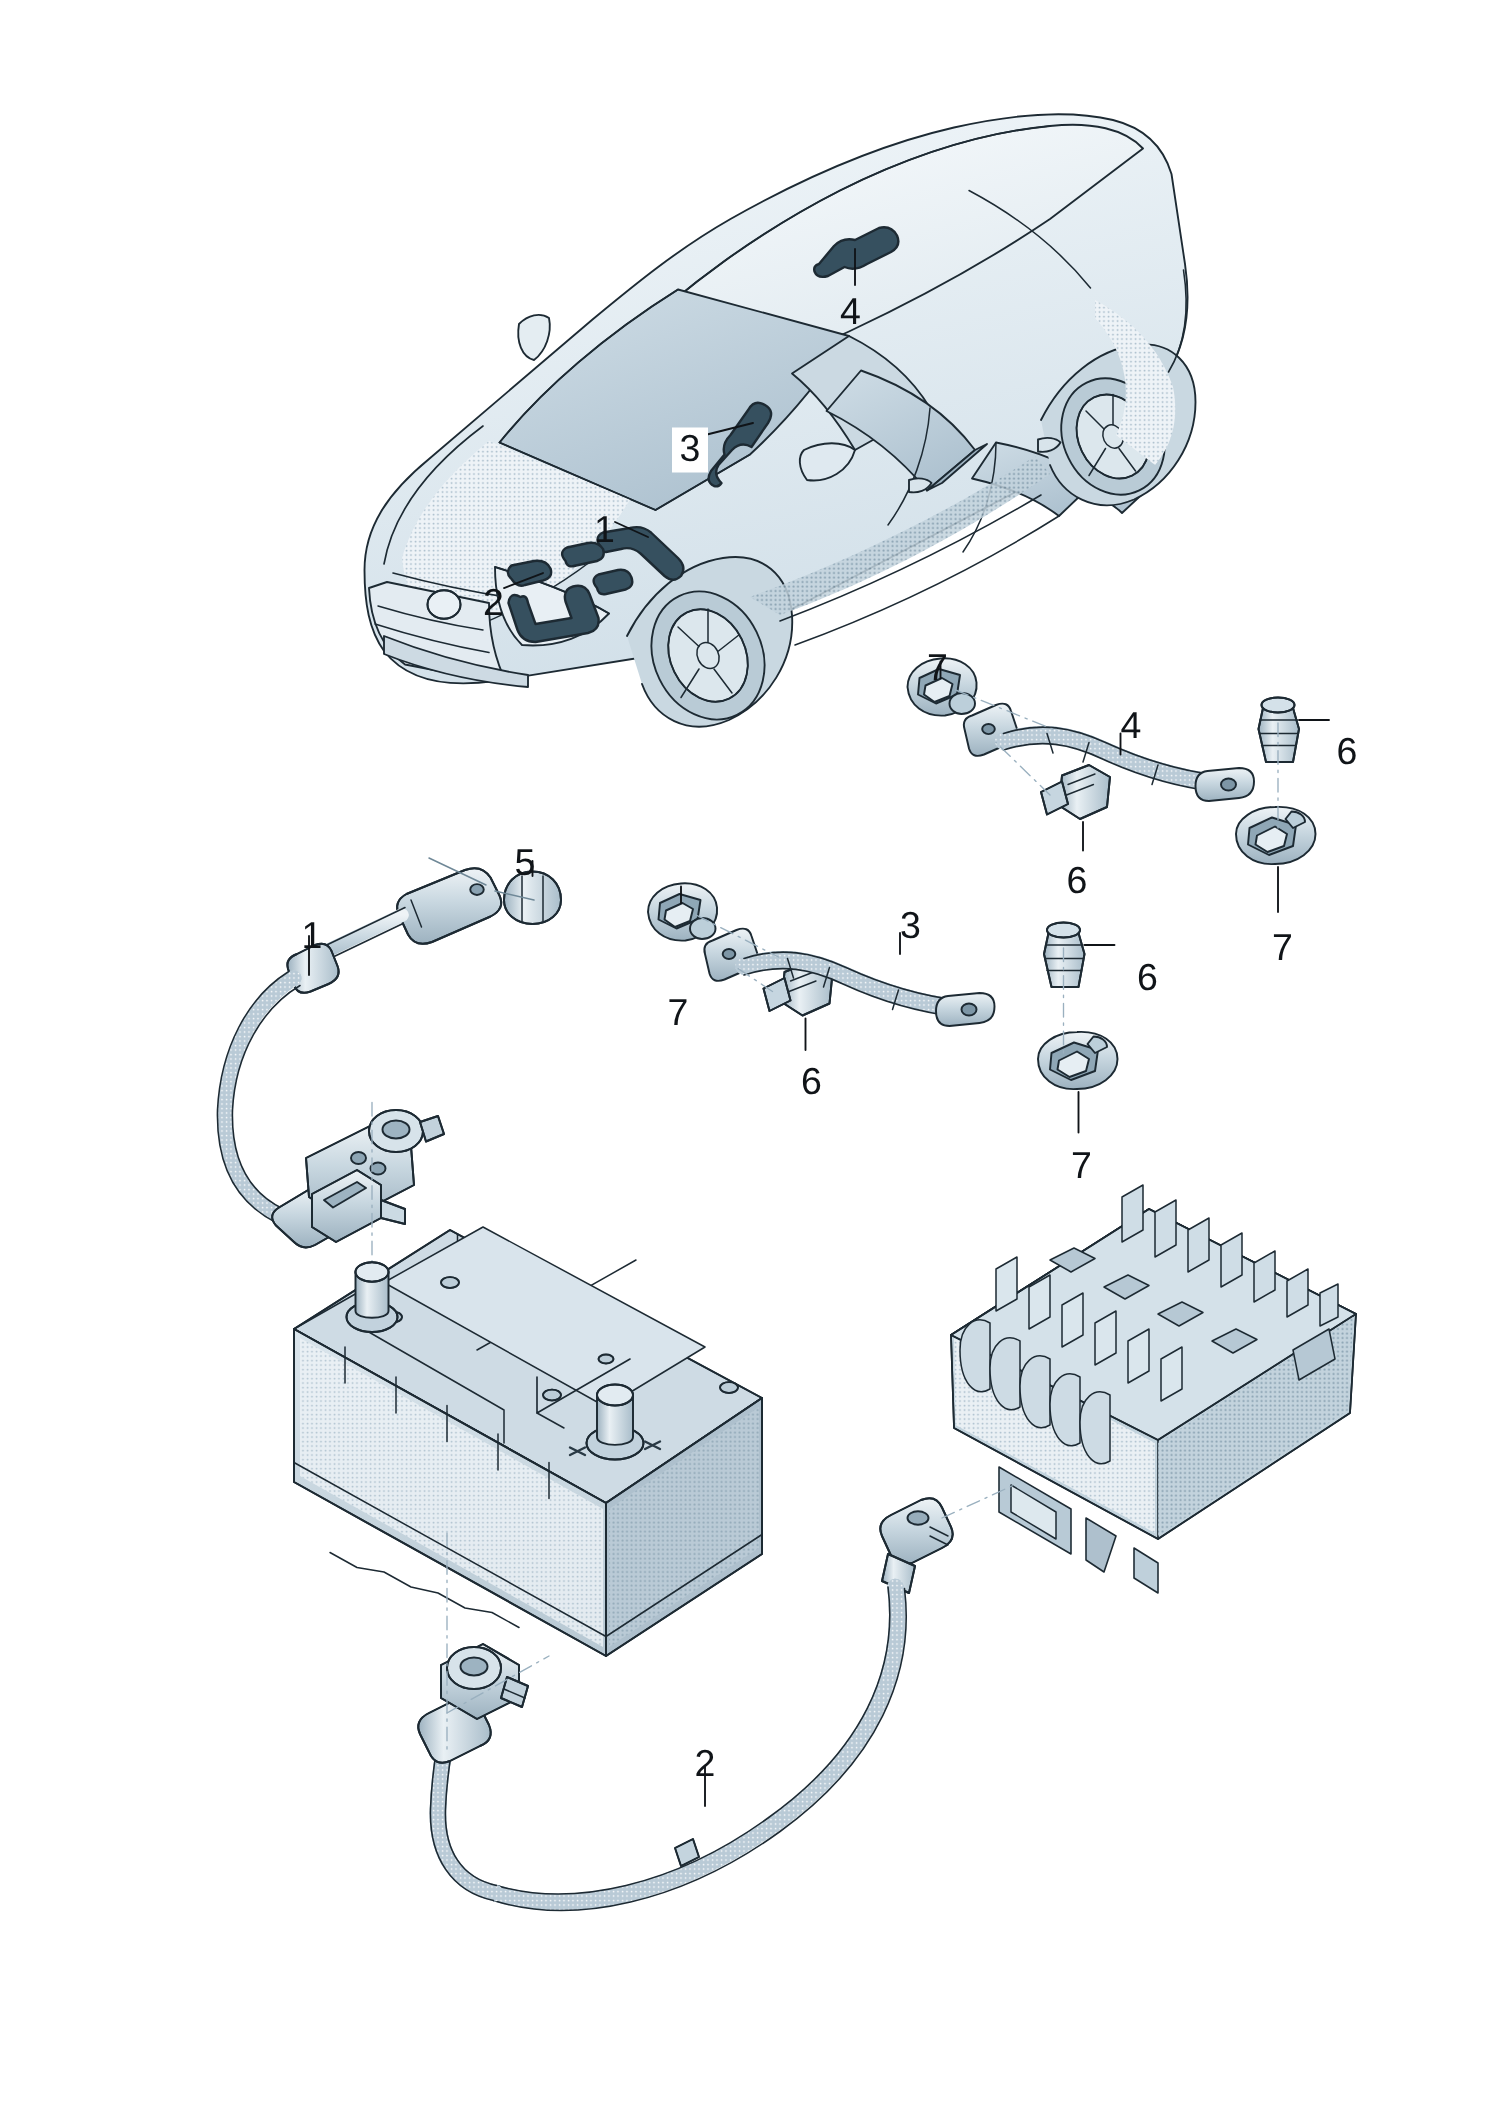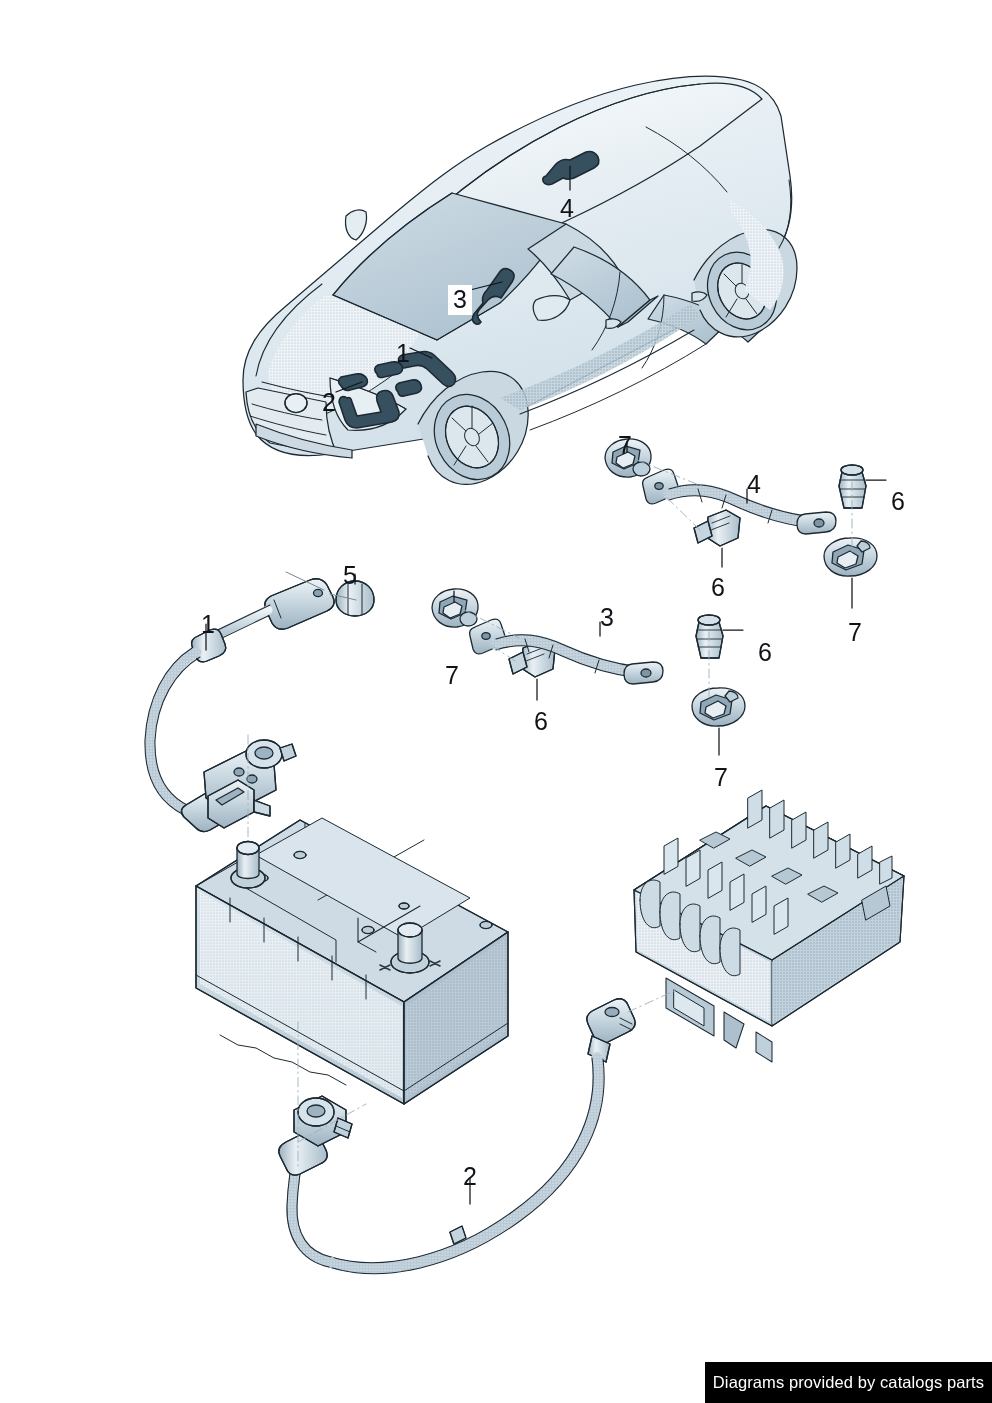--- a/index.html
+++ b/index.html
@@ -638,17 +638,14 @@
       <div class="callout" style="left: 343px; top: 563px;">5</div>
       <div class="callout" style="left: 201px; top: 612px;">1</div>
       <div class="callout" style="left: 600px; top: 605px;">3</div>
       <div class="callout" style="left: 758px; top: 640px;">6</div>
       <div class="callout" style="left: 445px; top: 663px;">7</div>
       <div class="callout" style="left: 534px; top: 709px;">6</div>
       <div class="callout" style="left: 714px; top: 765px;">7</div>
       <div class="callout" style="left: 463px; top: 1164px;">2</div>
     </div>
 
-  <div id="footer-banner">
-    <span>Diagrams provided by catalogs parts</span>
-  </div>
 
 </div>
 
 </body></html>

